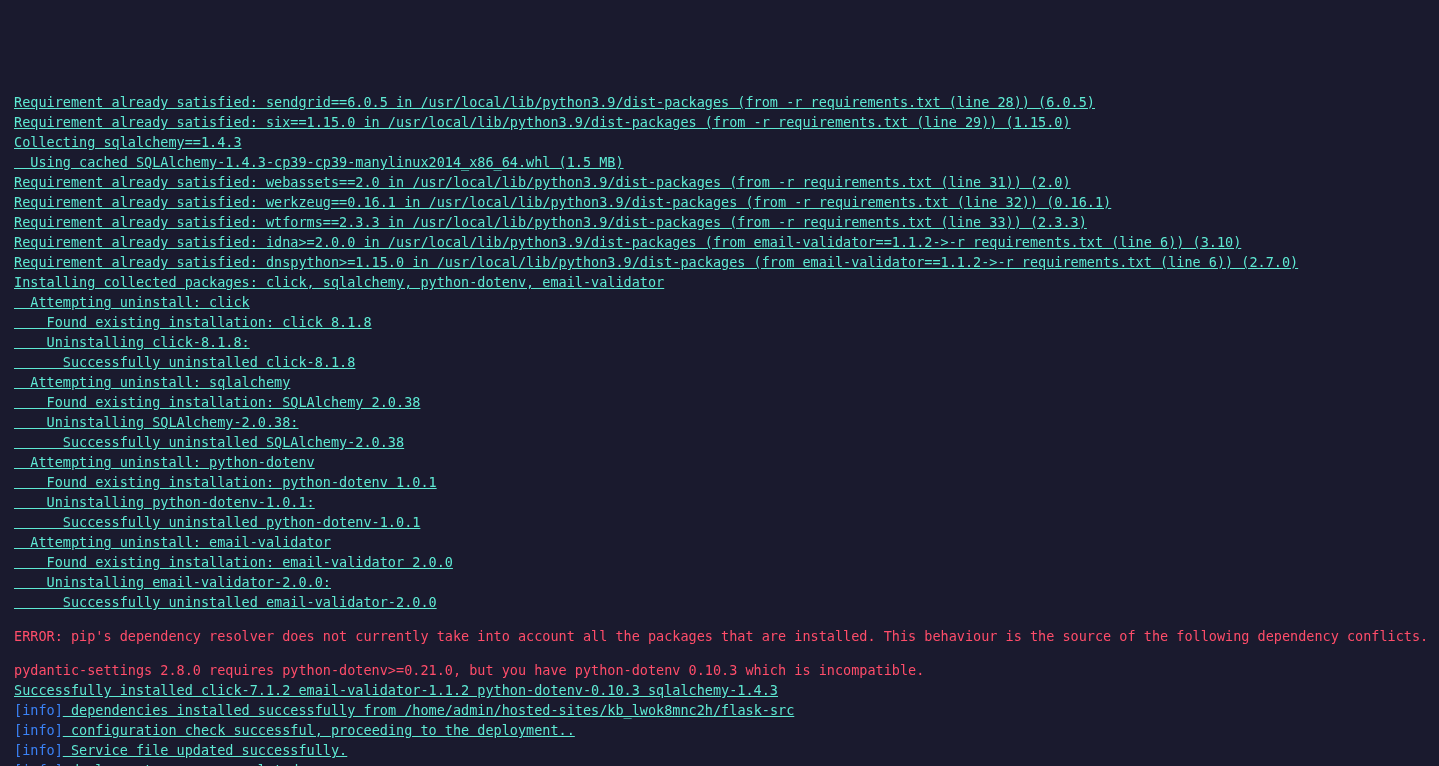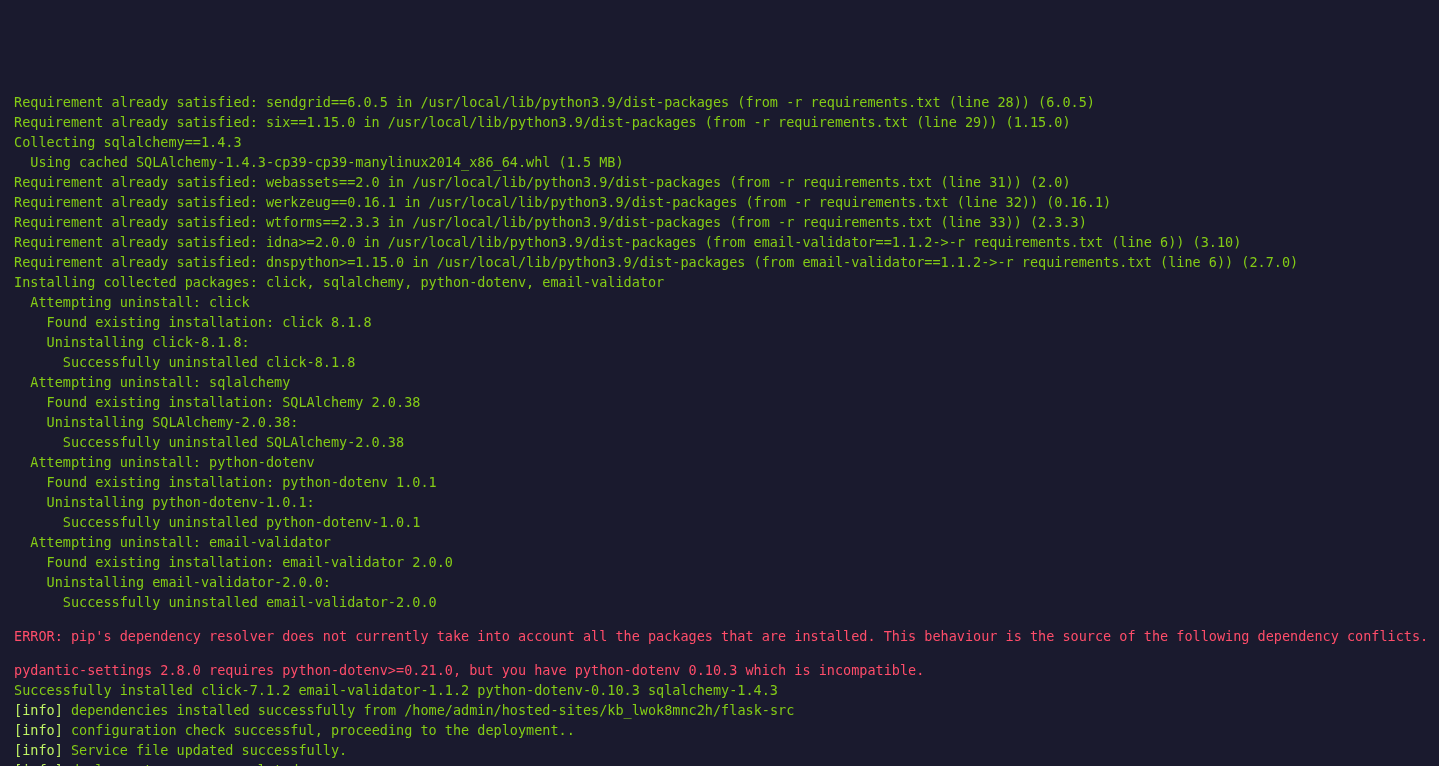--- a/index.html
+++ b/index.html
@@ -14,28 +14,29 @@
       line-height: 20px;
       padding: 12px 14px;
       color: #3eb489;
       white-space: pre;
       overflow-x: auto;
     }
     .line {
       display: block;
     }
     .teal {
-      color: #84cc16;
+      color: #5eead4;
+      text-decoration: underline;
     }
     .red {
       color: #ff4d6a;
       margin-top: 14px;
     }
     .blue {
-      color: #bef264;
+      color: #3b82f6;
     }
     .yellow {
       color: #d4b849;
     }
     .arrow-container {
       position: relative;
       display: inline-block;
     }
     .arrow {
       position: absolute;

